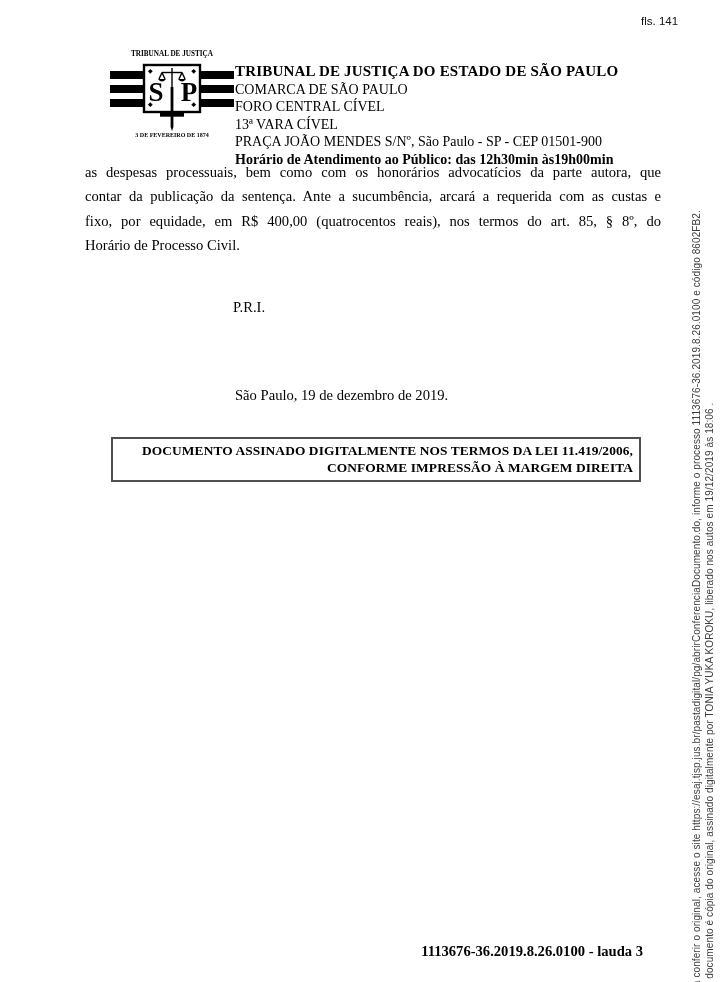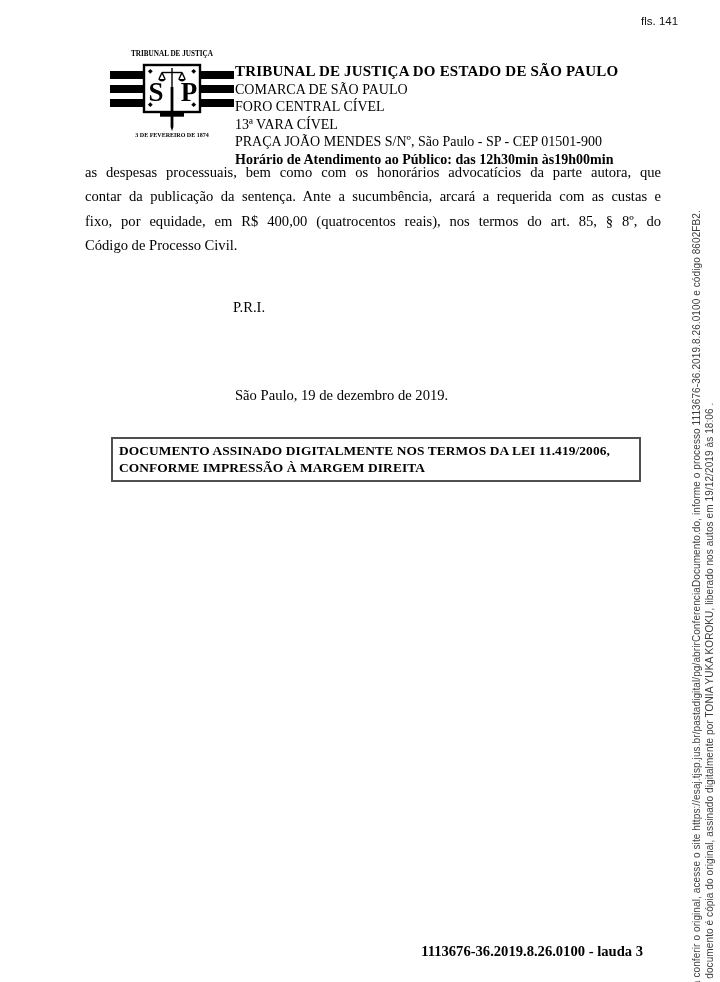--- a/index.html
+++ b/index.html
@@ -37,21 +37,21 @@
   .jline-last { text-align:left; }
 
   .pri  { position:absolute; left:233px; top:299px; font-size:14.6px; }
   .dateline { position:absolute; left:235px; top:387px; font-size:14.6px; }
 
   
   .sigbox {
     position:absolute; left:111px; top:437px; width:530px;
     border:2px solid #4f4f4f;
     padding:3px 6px 4px 6px;
-    text-align:left;
+    text-align:right;
     font-weight:bold; font-size:13.4px; line-height:17px;
     letter-spacing:0.1px;
     box-sizing:border-box;
   }
 
   
   .footer-proc {
     position:absolute; right:77px; top:943px;
     font-weight:bold; font-size:14.6px; white-space:nowrap;
   }
@@ -124,21 +124,21 @@
     <div class="l3">FORO CENTRAL CÍVEL</div>
     <div class="l4">13ª VARA CÍVEL</div>
     <div class="l5">PRAÇA JOÃO MENDES S/Nº, São Paulo - SP - CEP 01501-900</div>
     <div class="l6">Horário de Atendimento ao Público: das 12h30min às19h00min</div>
   </div>
 
   <div class="bodytext">
     <div class="jline">as despesas processuais, bem como com os honorários advocatícios da parte autora, que</div>
     <div class="jline">contar da publicação da sentença. Ante a sucumbência, arcará a requerida com as custas e</div>
     <div class="jline">fixo, por equidade, em R$ 400,00 (quatrocentos reais), nos termos do art. 85, § 8º, do</div>
-    <div class="jline-last">Código de Processo Civil.</div>
+    <div class="jline-last">Horário de Processo Civil.</div>
   </div>
 
   <div class="pri">P.R.I.</div>
   <div class="dateline">São Paulo, 19 de dezembro de 2019.</div>
 
   <div class="sigbox">
     <div>DOCUMENTO ASSINADO DIGITALMENTE NOS TERMOS DA LEI 11.419/2006,</div>
     <div>CONFORME IMPRESSÃO À MARGEM DIREITA</div>
   </div>
 

